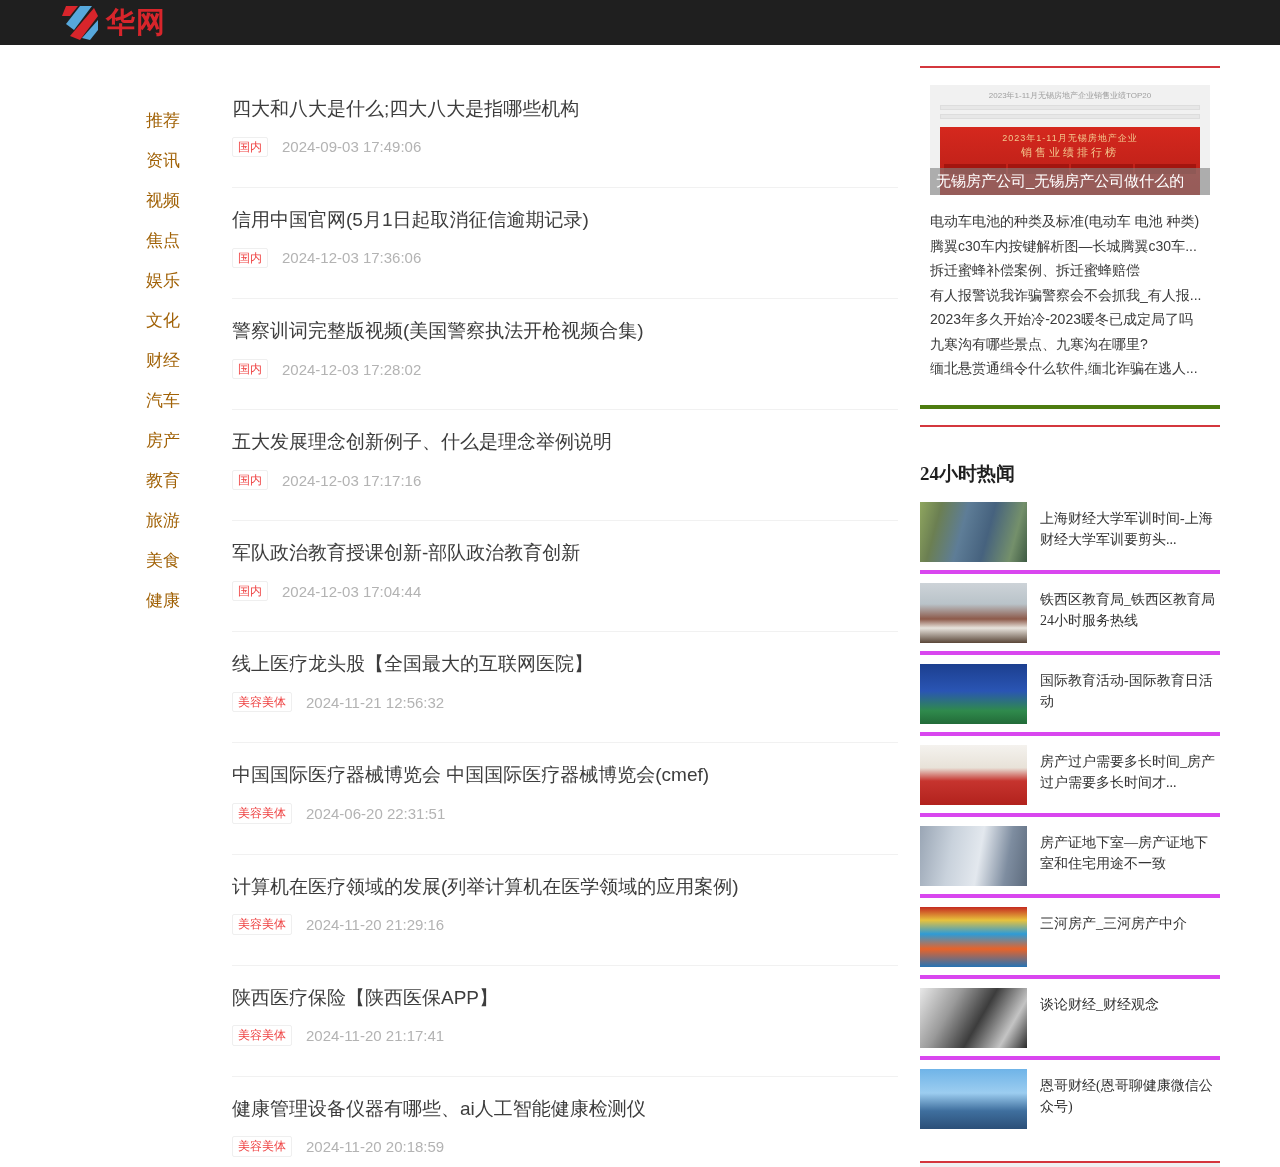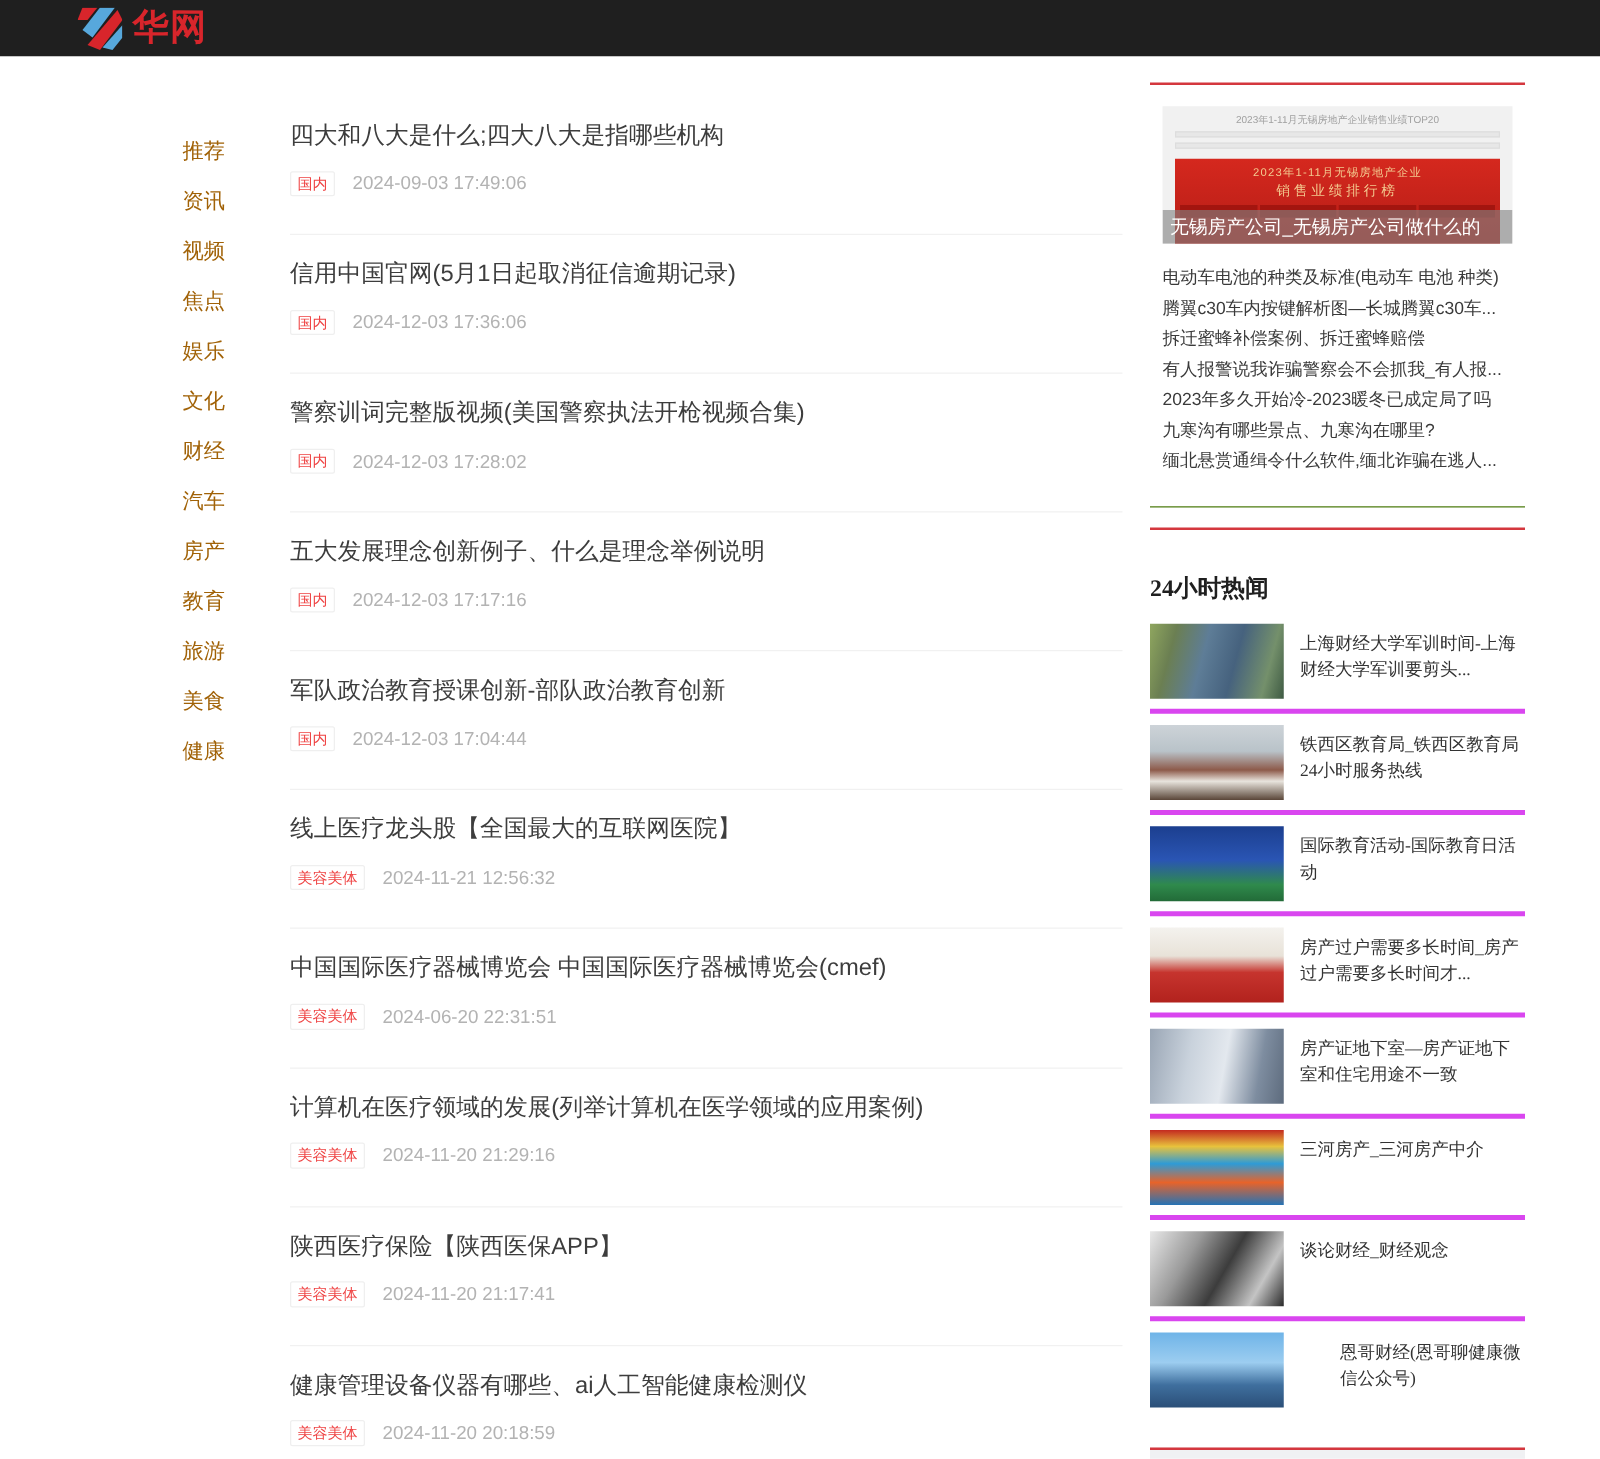--- a/index.html
+++ b/index.html
@@ -24,40 +24,40 @@
   .article { padding:20px 0 30px; border-bottom:1px solid #f1f1f1; }
   .article:first-child { padding-top:10px; }
   .article-title { font-size:19px; font-weight:normal; color:#3d3d3d; line-height:1.3; cursor:pointer; }
   .article-meta { margin-top:15px; display:flex; align-items:center; }
   .article-badge { font-size:12px; color:#ef4444; border:1px solid #efefef; border-radius:2px; padding:2px 5px; line-height:1.2; }
   .article-time { font-size:15px; color:#b3b3b3; margin-left:14px; }
 
   
   .rightbar { width:300px; flex-shrink:0; margin-left:22px; padding-top:21px; }
   .card { border-top:2px solid #d4373e; background:#fff; }
-  .card-featured { padding:17px 10px 24px; border-bottom:1px solid #4d7c0f; }
+  .card-featured { padding:17px 10px 24px; border-bottom:4px solid #4d7c0f; }
 
   .featured-img { width:280px; height:110px; position:relative; background:#f1f1f1; overflow:hidden; cursor:pointer; }
   .fi-title { font-size:8px; color:#a0a0a0; text-align:center; padding-top:5px; white-space:nowrap; overflow:hidden; }
   .fi-bar { height:5px; background:#e7e7e7; border:1px solid #ddd; margin:4px 10px 0; }
   .fi-banner { position:absolute; left:10px; right:10px; top:42px; bottom:0; background:linear-gradient(#d5281e,#b51d16); color:#f6d7ae; text-align:center; }
   .fi-banner-l1 { font-size:9px; padding-top:5px; letter-spacing:1px; color:#f3c98f; }
   .fi-banner-l2 { font-size:11px; letter-spacing:3px; color:#f3c98f; }
   .fi-table { display:flex; gap:2px; margin:4px 4px 0; }
   .fi-cell { flex:1; height:10px; background:#a3150f; }
   .fi-caption { position:absolute; left:0; right:0; bottom:0; background:rgba(130,130,130,.62);
       color:#fff; font-size:15px; padding:4px 6px; white-space:nowrap; overflow:hidden; }
 
   .side-links { margin-top:14px; list-style:none; }
   .side-link { font-size:14px; color:#3a3a3a; line-height:24.5px; white-space:nowrap; overflow:hidden; cursor:pointer; }
 
   .card-hot { margin-top:16px; padding:16px 0 2px;font-family:Liberation Serif, serif; }
   .hot-heading { font-size:19px; font-weight:bold; color:#1f1f1f; margin:18px 0 6px; }
   .hot-item { display:flex; align-items:flex-start; padding:9px 0 8px; border-bottom:4px solid #d946ef; cursor:pointer; }
-  .hot-item:last-child { border-bottom:none;gap:32px; }
+  .hot-item:last-child { border-bottom:none; }
   .hot-thumb { width:107px; height:60px; flex-shrink:0; margin-right:13px; background:#ccc; }
   .hot-title { font-size:14px; color:#333; line-height:1.55; padding-top:6px; }
 
   
   .thumb-1 { background:linear-gradient(105deg,#8fa65f 0%,#6b7f52 18%,#5e7d97 40%,#46627e 62%,#74906b 85%,#3e5a43 100%); }
   .thumb-2 { background:linear-gradient(#cdd3d8 0%,#b9c3c9 35%,#8d5a4a 60%,#e8e4dd 75%,#5a4638 100%); }
   .thumb-3 { background:linear-gradient(#1c3f8f 0%,#2a55b4 45%,#2f8a4c 78%,#226b38 100%); }
   .thumb-4 { background:linear-gradient(#f4f2ee 0%,#e8e2d8 38%,#c6342e 60%,#b2221d 100%); }
   .thumb-5 { background:linear-gradient(100deg,#9aa6b5 0%,#c9d2dc 30%,#e3e8ee 55%,#7e8da0 80%,#5d6b7d 100%); }
   .thumb-6 { background:linear-gradient(#c42a20 0%,#e8c23c 22%,#2e9bd6 45%,#e7632a 70%,#2573b5 100%); }

